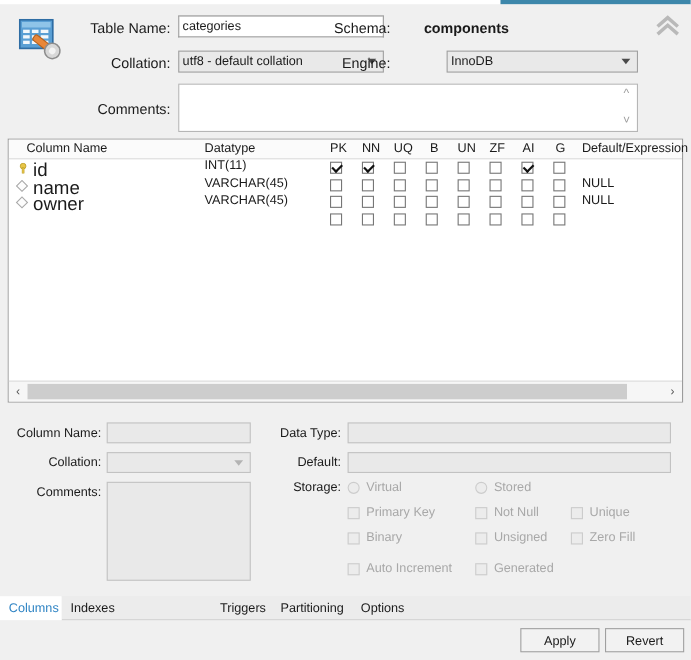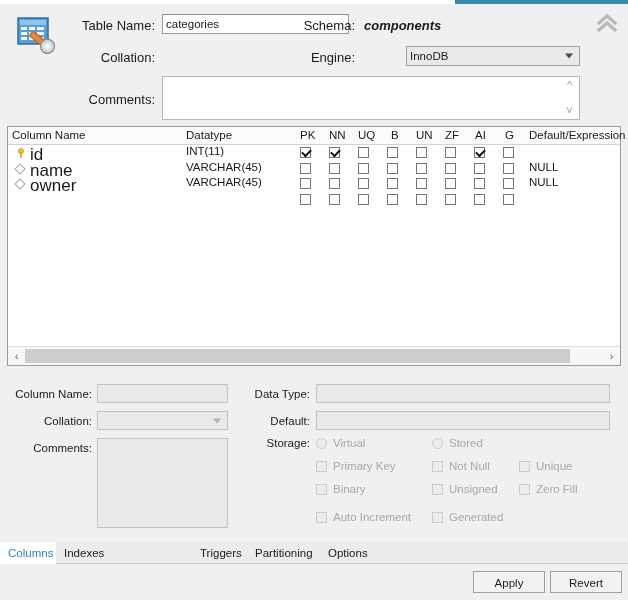--- a/index.html
+++ b/index.html
@@ -202,23 +202,27 @@
           <circle cx="37" cy="30" r="7" fill="#d8d8d8" stroke="#8d8d8d" stroke-width="1.4"></circle>
           <circle cx="37" cy="30" r="3" fill="#f3f3f3"></circle>
         </g>
       </svg>
     </span>
 
     <span class="lbl" style="left:50px; top:14px; width:105px;">Table Name:</span>
     <input class="txtinput" type="text" style="left: 162px; top: 10px; width: 187px; height: 20px;" value="categories">
 
     <span class="lbl" style="left:300px; top:14px; width:55px;">Schema:</span>
-    <span class="lbl lbl-bold" style="left:364px; top:14px; width:120px; text-align:left;font-style:italic;">components</span>
+    <span class="lbl lbl-bold" style="left:364px; top:14px; width:120px; text-align:center;">components</span>
 
     <span class="lbl" style="left:50px; top:46px; width:105px;">Collation:</span>
+    <div class="selbox" style="left:162px; top:42px; width:187px; height:20px;">
+      <span>utf8 - default collation</span>
+      <span class="caret"></span>
+    </div>
 
     <span class="lbl" style="left:300px; top:46px; width:55px;">Engine:</span>
     <div class="selbox" style="left:406px; top:42px; width:174px; height:20px;">
       <span>InnoDB</span>
       <span class="caret"></span>
     </div>
 
     <span class="lbl" style="left:50px; top:88px; width:105px;">Comments:</span>
     <div class="commentbox" style="left:162px; top:72px; width:418px; height:44px;">
       <span class="cmt-arrow" style="top:3px;">^</span>
@@ -229,21 +233,21 @@
       <svg width="26" height="22" viewBox="0 0 26 22">
         <polyline points="5,11 13,4 21,11" fill="none" stroke="#b9b9b9" stroke-width="3.2" stroke-linecap="square"></polyline>
         <polyline points="5,18 13,11 21,18" fill="none" stroke="#b9b9b9" stroke-width="3.2" stroke-linecap="square"></polyline>
       </svg>
     </span>
   </div>
 
   <div class="grid-wrap">
 
     <div class="grid-head">
-      <span class="hcell" style="left:4px;text-align:right;">Column Name</span>
+      <span class="hcell" style="left:16px;text-align:right;">Column Name</span>
       <span class="hcell" style="left:178px;">Datatype</span>
       <span class="hcell" style="left:292px;">PK</span>
       <span class="hcell" style="left:321px;">NN</span>
       <span class="hcell" style="left:350px;">UQ</span>
       <span class="hcell" style="left:383px;">B</span>
       <span class="hcell" style="left:408px;">UN</span>
       <span class="hcell" style="left:437px;">ZF</span>
       <span class="hcell" style="left:467px;">AI</span>
       <span class="hcell" style="left:497px;">G</span>
       <span class="hcell" style="left:521px;">Default/Expression</span>

